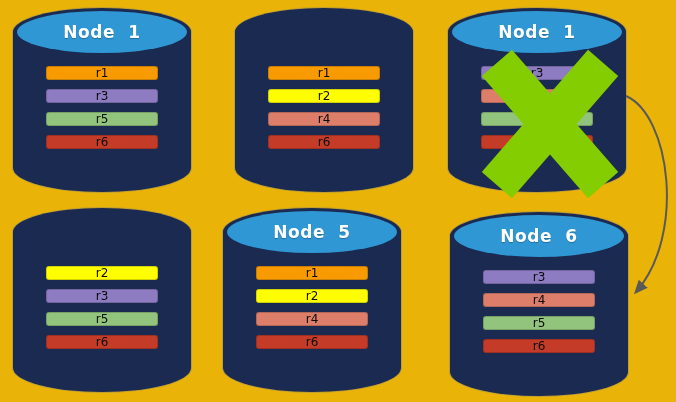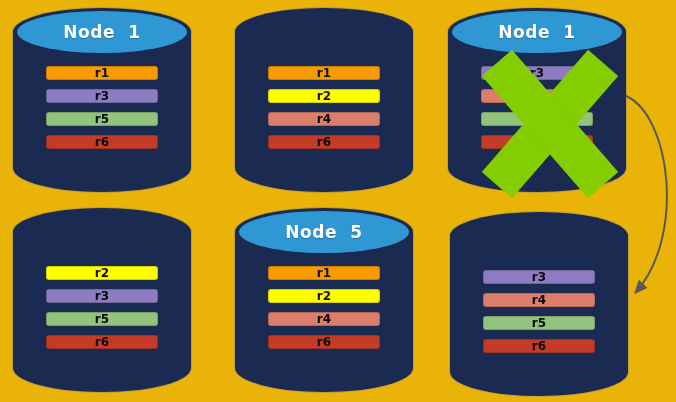--- a/index.html
+++ b/index.html
@@ -45,21 +45,21 @@
     position:absolute;
     top:58px;left:0;right:0;
     display:flex;flex-direction:column;align-items:center;
     gap:9px;
   }
   .bar{
     width:112px;height:14px;
     border-radius:3px;
     border:1px solid rgba(0,0,0,0.18);
     box-sizing:border-box;
-    font-size:12px;font-weight:bold;color:#0a0a0a;
+    font-size:12px;font-weight:normal;color:#0a0a0a;
     line-height:12px;text-align:center;
   }
   .xmark{
     position:absolute;
     left:102px;top:116px;
     width:0;height:0;
     z-index:5;
   }
   .xleg{
     position:absolute;
@@ -123,35 +123,38 @@
       <div class="node" style="left: 13px; top: 208px;">
       <div class="cyl-body"></div>
       <div class="bars">
           <div class="bar" style="background: rgb(255, 255, 0);">r2</div>
           <div class="bar" style="background: rgb(142, 124, 195);">r3</div>
           <div class="bar" style="background: rgb(147, 196, 125);">r5</div>
           <div class="bar" style="background: rgb(196, 60, 40);">r6</div>
         </div>
 
     </div>
-      <div class="node" style="left: 235px; top: 208px;">
+      <div class="node" style="left: 223px; top: 208px;">
       <div class="cyl-body"></div>
       <div class="cyl-cap">
         <span class="node-label">Node 5</span>
       </div>
       <div class="bars">
           <div class="bar" style="background: rgb(248, 155, 0);">r1</div>
           <div class="bar" style="background: rgb(255, 255, 0);">r2</div>
           <div class="bar" style="background: rgb(221, 126, 107);">r4</div>
           <div class="bar" style="background: rgb(196, 60, 40);">r6</div>
         </div>
 
     </div>
       <div class="node" style="left: 450px; top: 212px;">
       <div class="cyl-body"></div>
+      <div class="cyl-cap">
+        <span class="node-label">Node 6</span>
+      </div>
       <div class="bars">
           <div class="bar" style="background: rgb(142, 124, 195);">r3</div>
           <div class="bar" style="background: rgb(221, 126, 107);">r4</div>
           <div class="bar" style="background: rgb(147, 196, 125);">r5</div>
           <div class="bar" style="background: rgb(196, 60, 40);">r6</div>
         </div>
 
     </div>
     </div>
 

